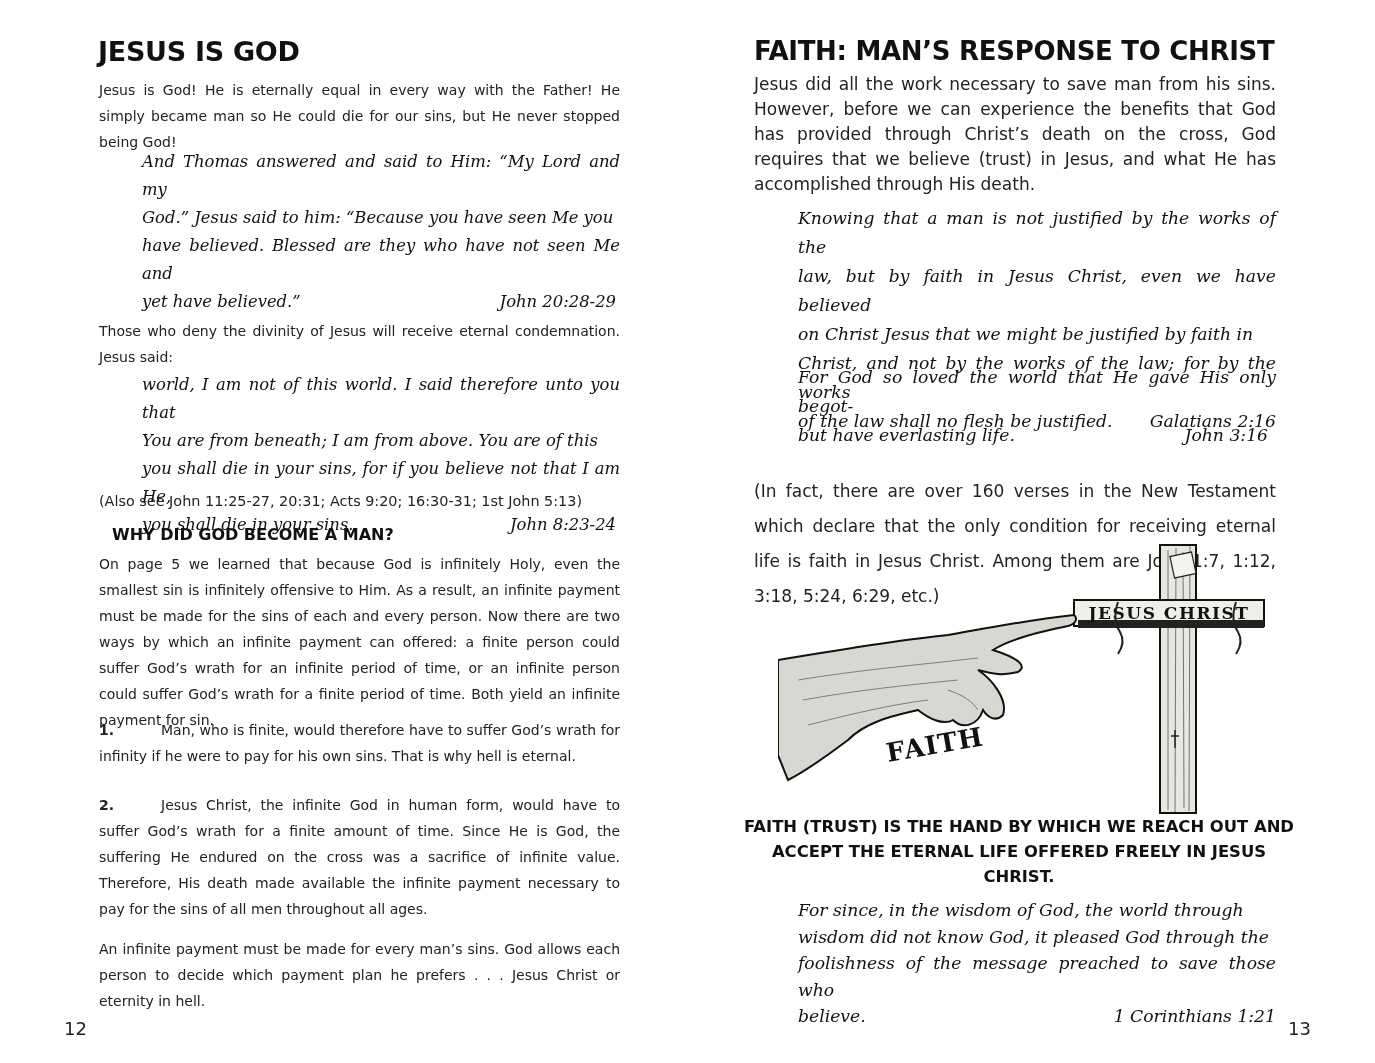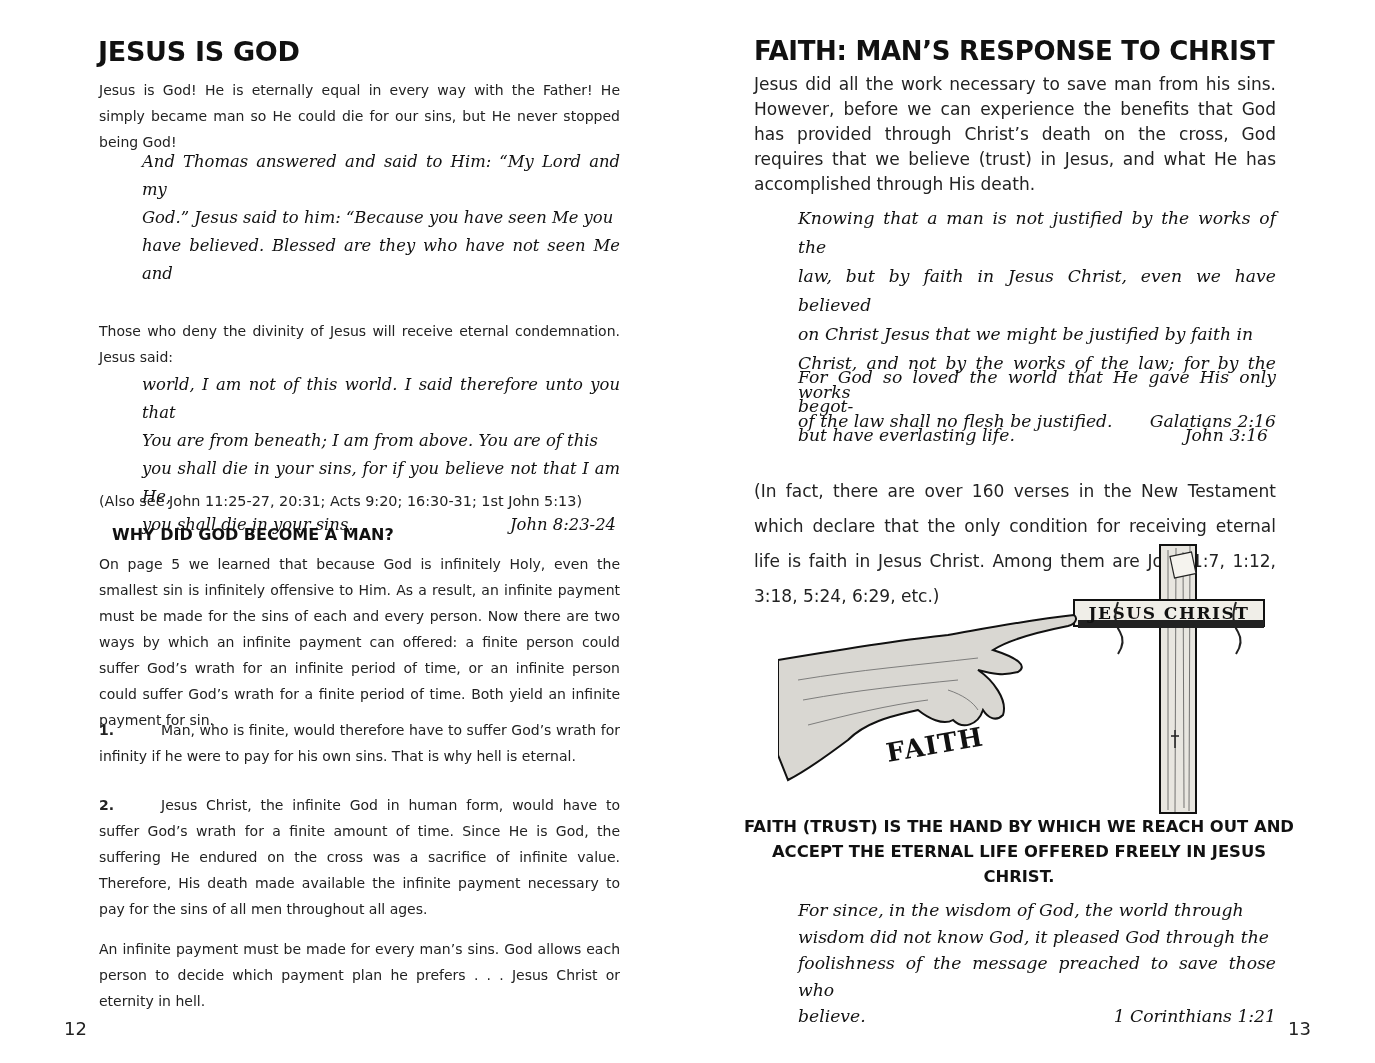--- a/index.html
+++ b/index.html
@@ -25,20 +25,21 @@
 
 <div class="page left">
   <h1 class="abs" style="left:98px; top:36px;">JESUS IS GOD</h1>
 
   <div class="abs body" style="left:99px; top:77px; width:521px;">Jesus is God!  He is eternally equal in every way with the Father! He simply became man so He could die for our sins, but He never stopped being God!</div>
 
   <div class="abs verse" style="left:142px; top:148px; width:478px;">
     <span class="line">And Thomas answered and said to Him:  “My Lord and my</span>
     <span class="line">God.”  Jesus said to him:  “Because you have seen Me you</span>
     <span class="line">have believed.  Blessed are they who have not seen Me and</span>
+    <span class="line"><span>yet have believed.”</span><span class="ref" style="margin-right:4px;">John 20:28-29</span></span>
   </div>
 
 
   <div class="abs body" style="left:99px; top:318px; width:521px;">Those who deny the divinity of Jesus will receive eternal condemnation.  Jesus said:</div>
 
   <div class="abs verse" style="left:142px; top:371px; width:478px;">
     <span class="line">world, I am not of this world.  I said therefore unto you that</span>
     <span class="line">You are from beneath; I am from above.  You are of this</span>
     <span class="line">you shall die in your sins, for if you believe not that I am He,</span>
     <span class="line"><span>you shall die in your sins.</span><span class="ref" style="margin-right:4px;">John 8:23-24</span></span>

